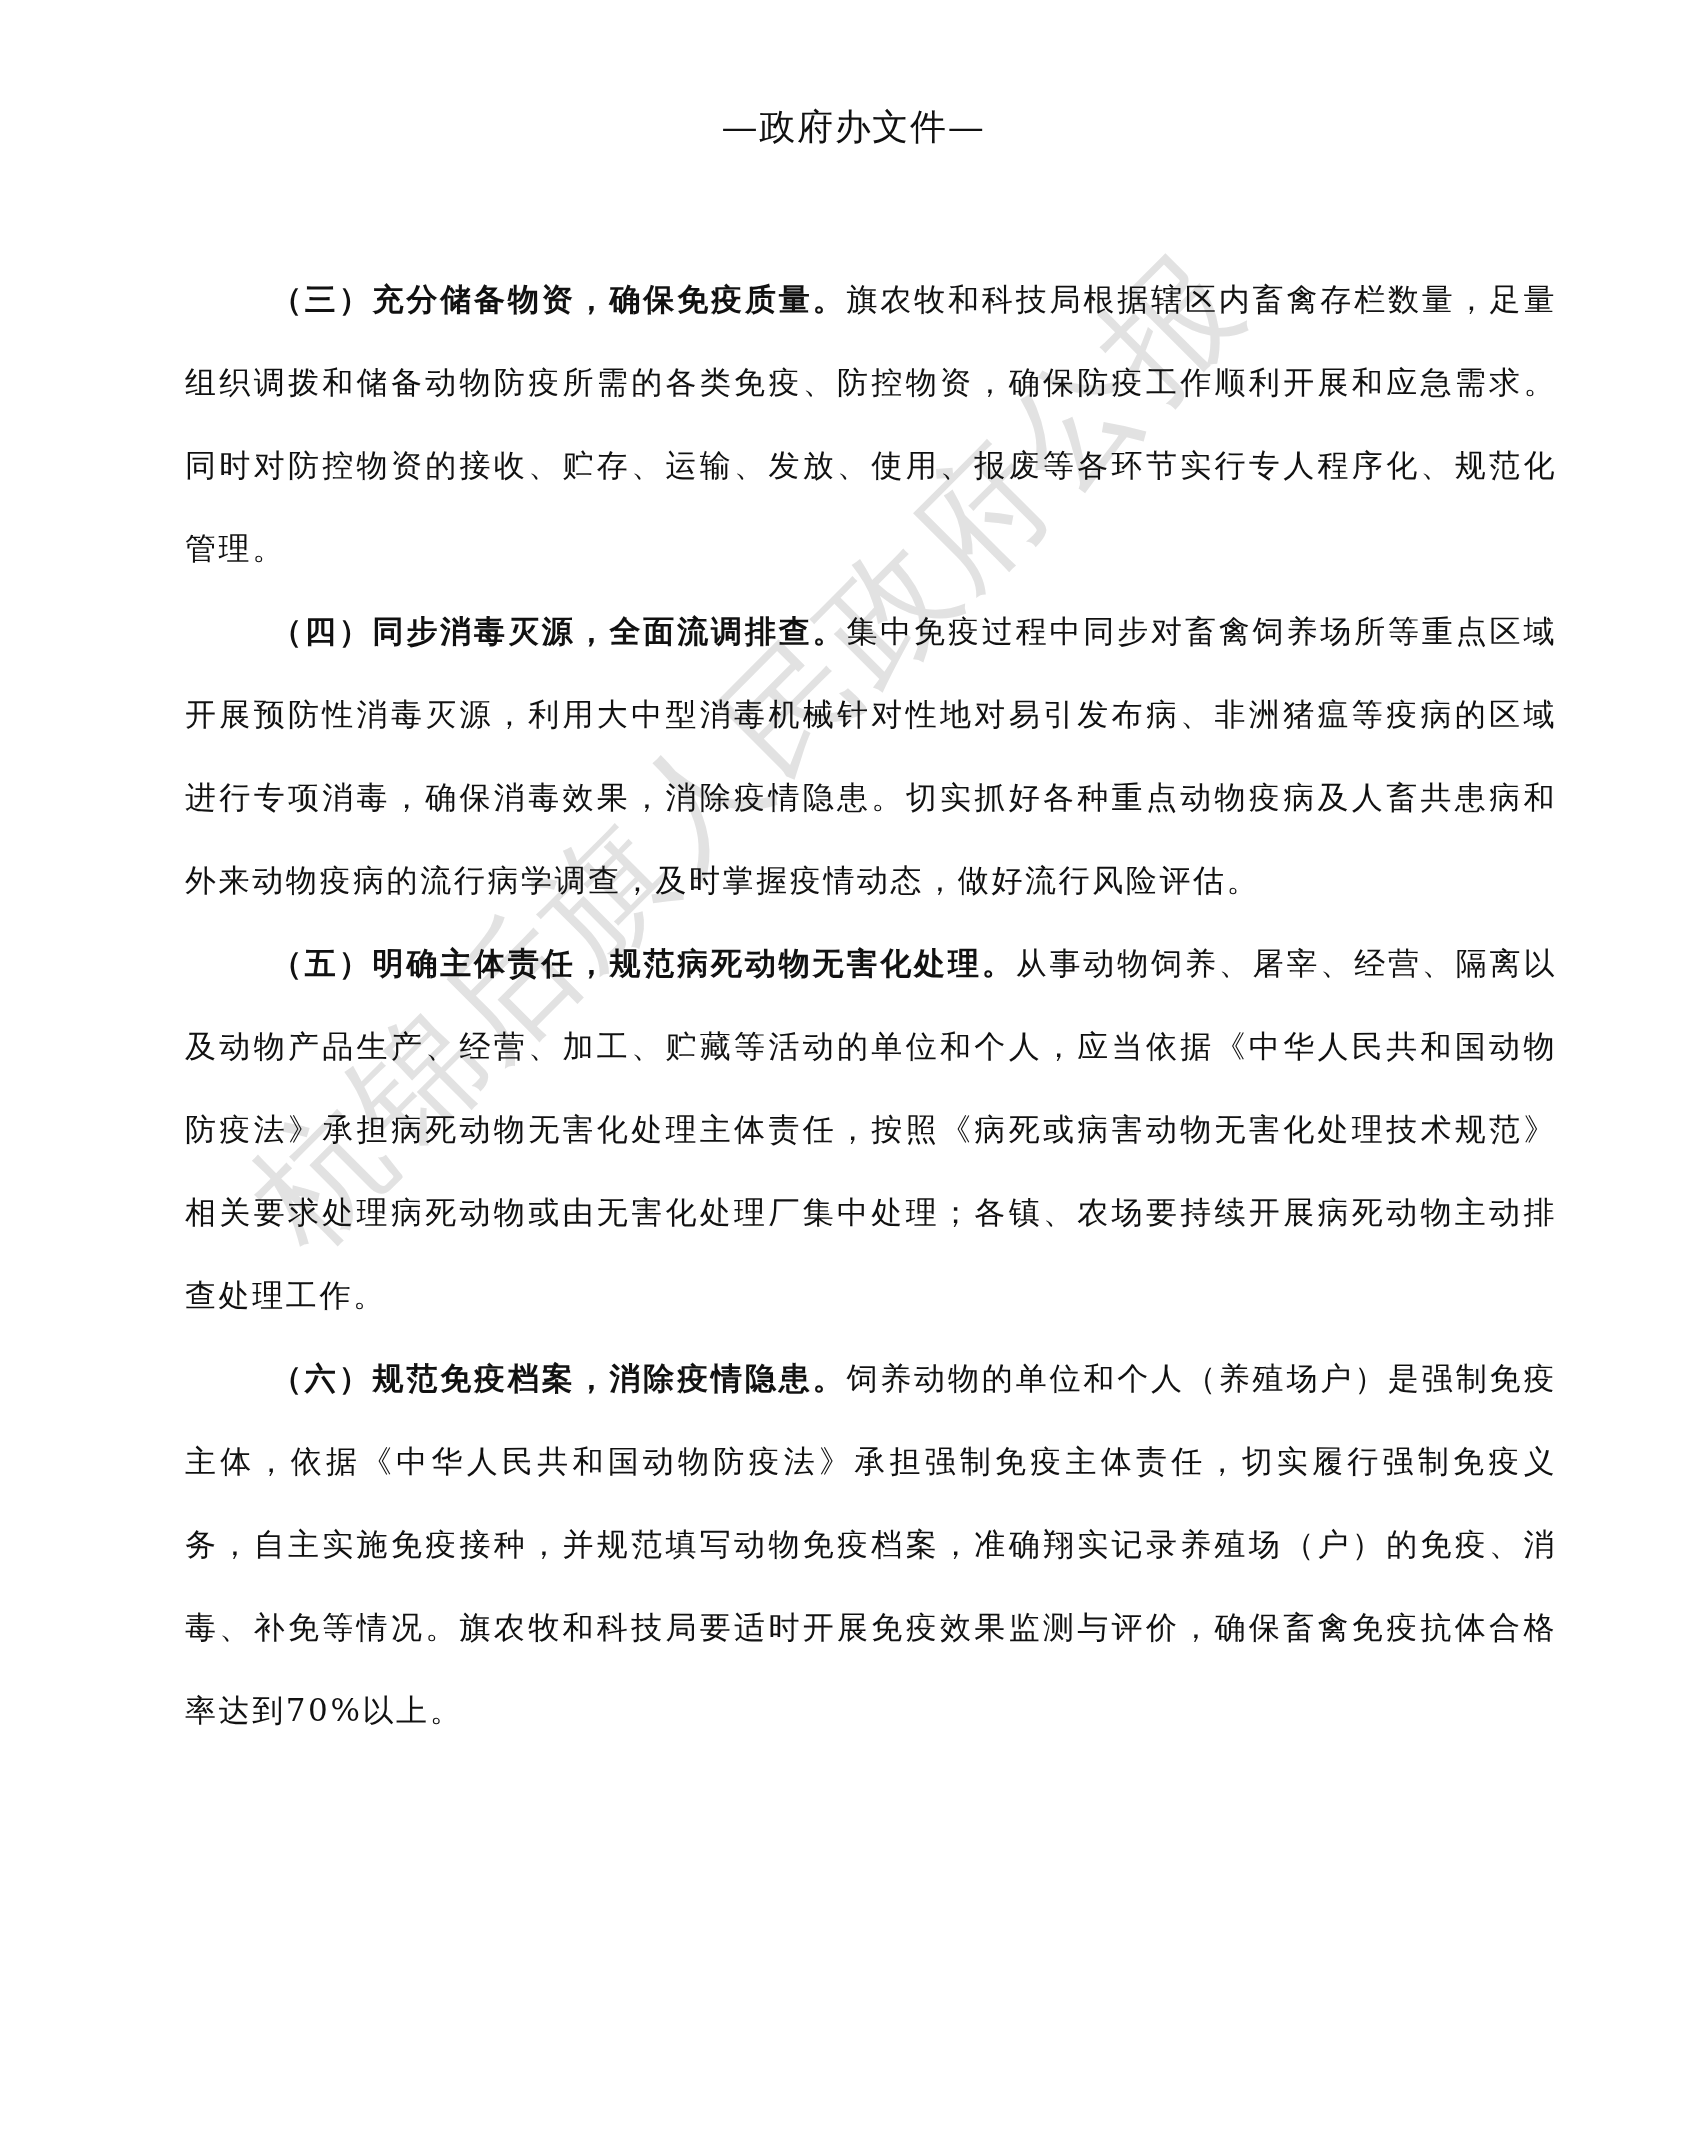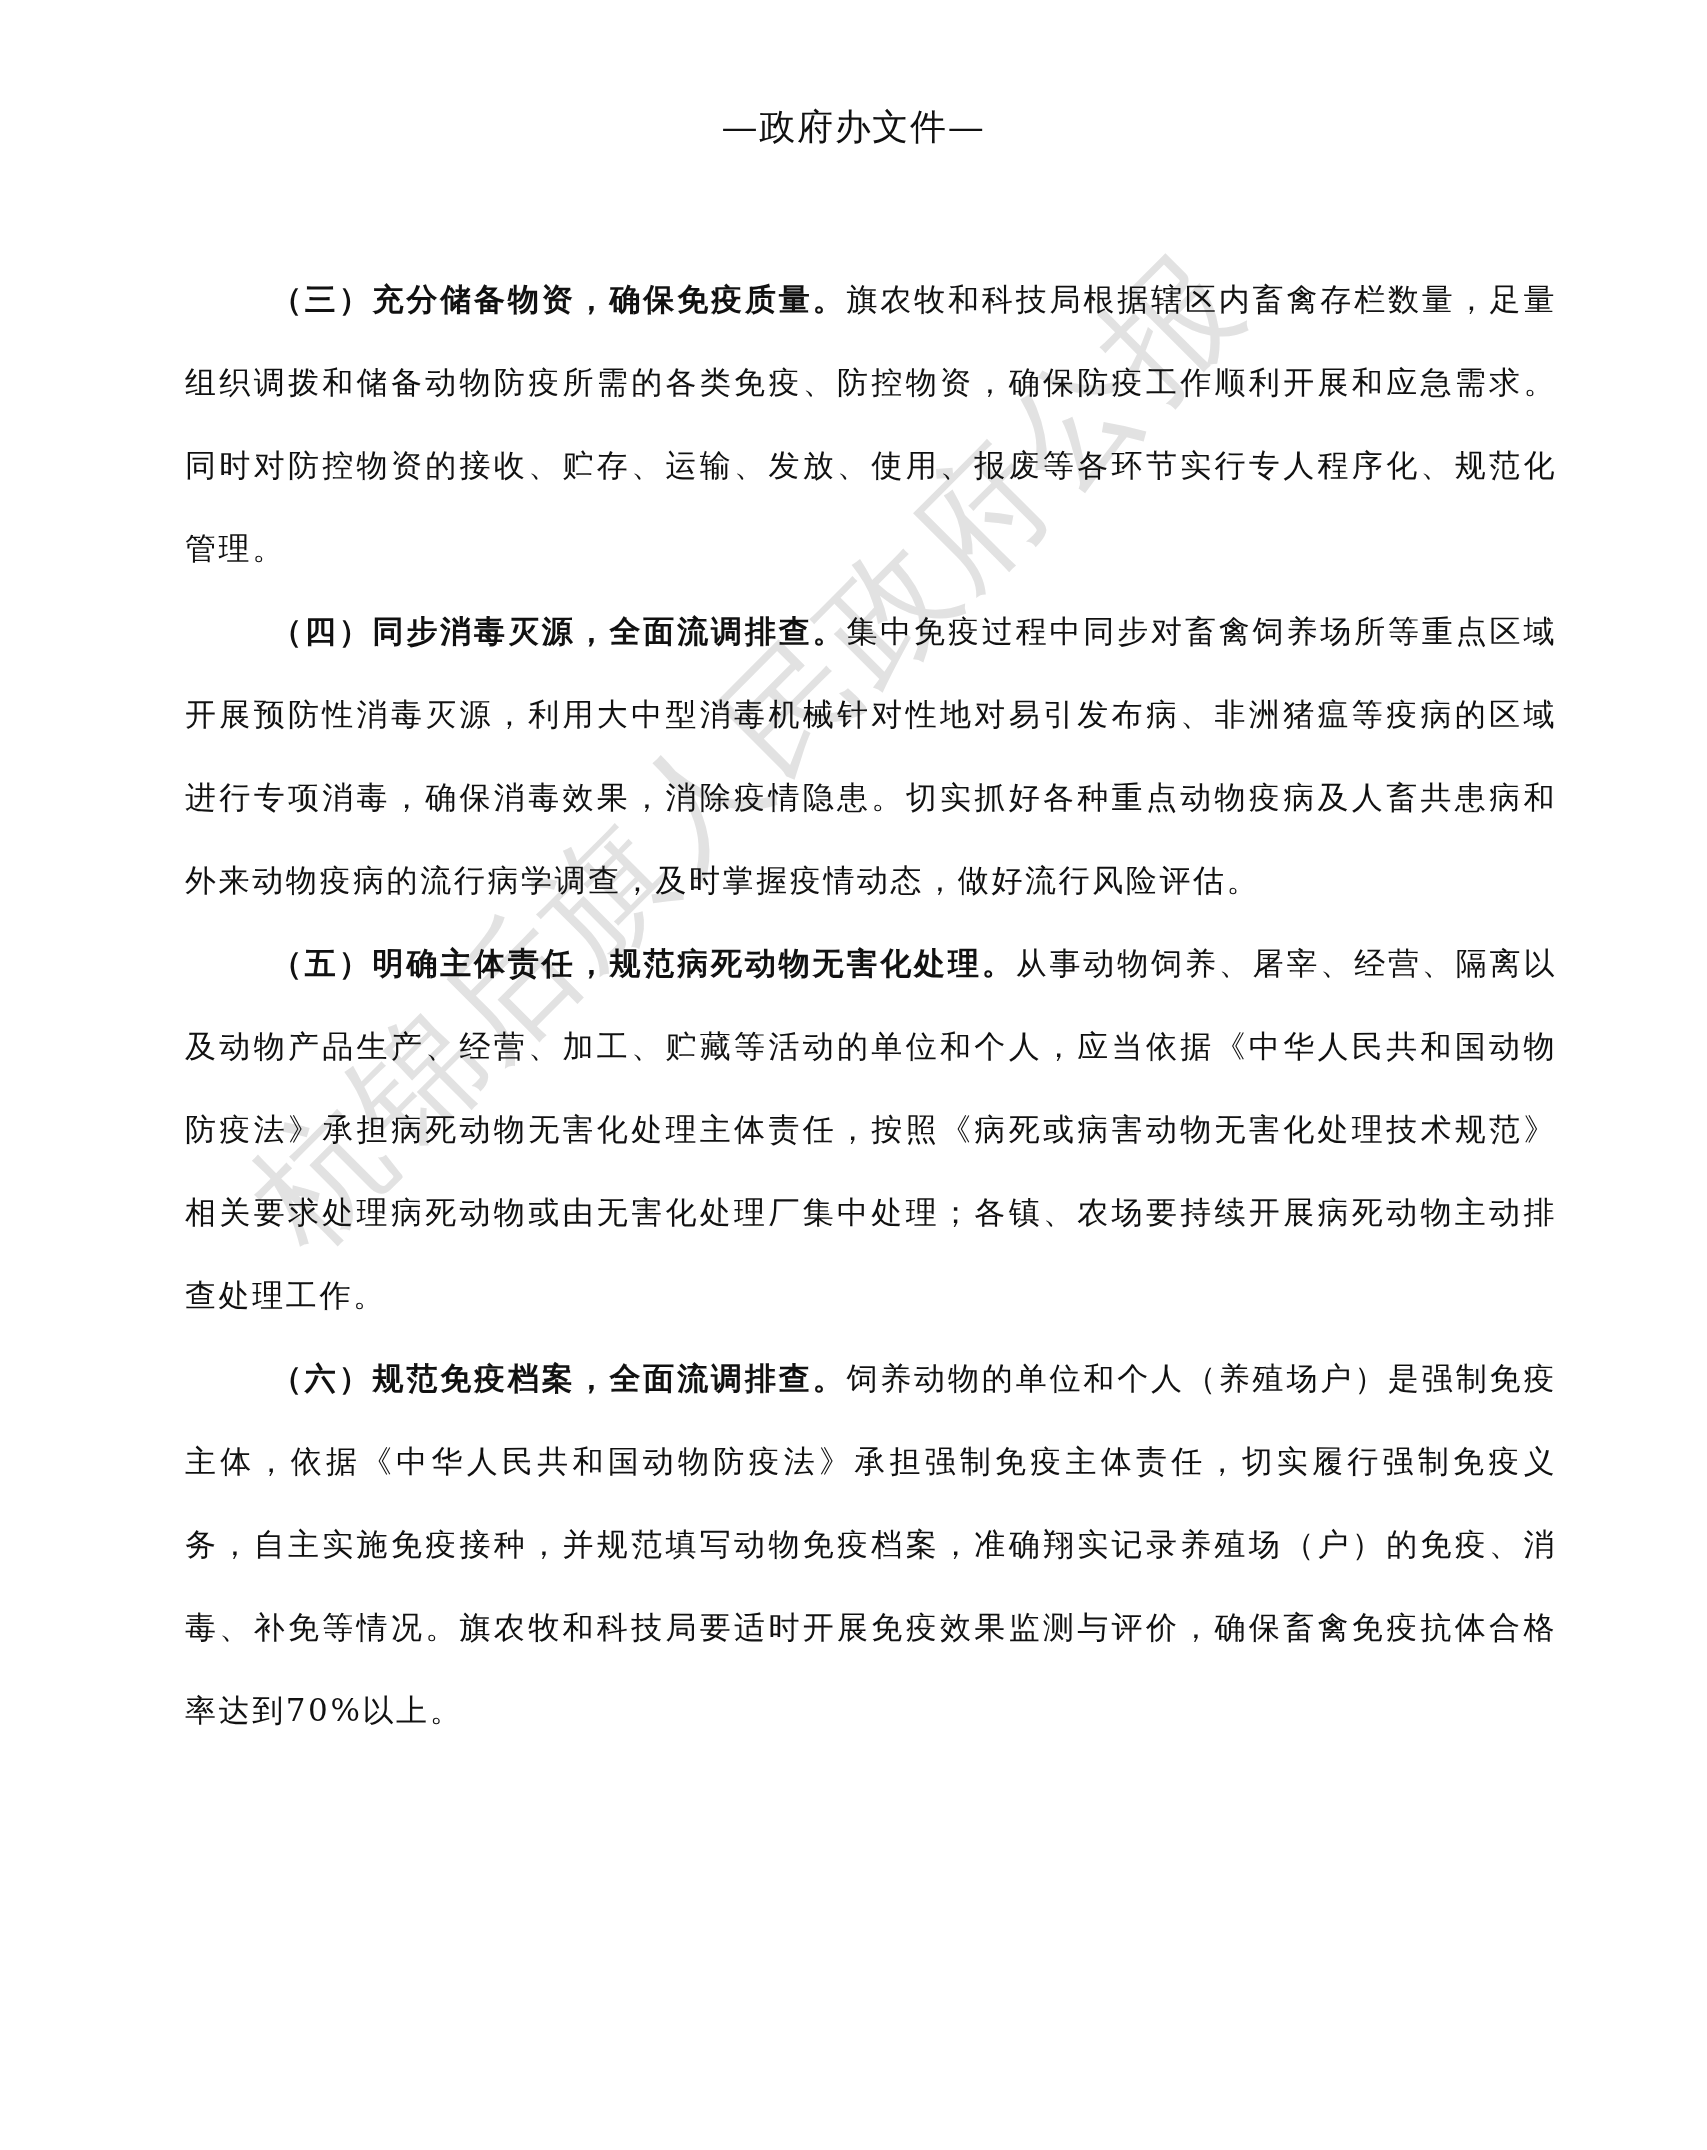--- a/index.html
+++ b/index.html
@@ -59,16 +59,16 @@
 <body>
 
 <div class="header">—政府办文件—</div>
 
 <div class="watermark">杭锦后旗人民政府公报</div>
 
 <div class="content">
   <p class="para"><span class="lead">（三）充分储备物资，确保免疫质量。</span><span>旗农牧和科技局根据辖区内畜禽存栏数量，足量组织调拨和储备动物防疫所需的各类免疫、防控物资，确保防疫工作顺利开展和应急需求。同时对防控物资的接收、贮存、运输、发放、使用、报废等各环节实行专人程序化、规范化管理。</span></p>
   <p class="para"><span class="lead">（四）同步消毒灭源，全面流调排查。</span><span>集中免疫过程中同步对畜禽饲养场所等重点区域开展预防性消毒灭源，利用大中型消毒机械针对性地对易引发布病、非洲猪瘟等疫病的区域进行专项消毒，确保消毒效果，消除疫情隐患。切实抓好各种重点动物疫病及人畜共患病和外来动物疫病的流行病学调查，及时掌握疫情动态，做好流行风险评估。</span></p>
   <p class="para"><span class="lead">（五）明确主体责任，规范病死动物无害化处理。</span><span>从事动物饲养、屠宰、经营、隔离以及动物产品生产、经营、加工、贮藏等活动的单位和个人，应当依据《中华人民共和国动物防疫法》承担病死动物无害化处理主体责任，按照《病死或病害动物无害化处理技术规范》相关要求处理病死动物或由无害化处理厂集中处理；各镇、农场要持续开展病死动物主动排查处理工作。</span></p>
-  <p class="para"><span class="lead">（六）规范免疫档案，全面流调排查。</span><span>饲养动物的单位和个人（养殖场户）是强制免疫主体，依据《中华人民共和国动物防疫法》承担强制免疫主体责任，切实履行强制免疫义务，自主实施免疫接种，并规范填写动物免疫档案，准确翔实记录养殖场（户）的免疫、消毒、补免等情况。旗农牧和科技局要适时开展免疫效果监测与评价，确保畜禽免疫抗体合格率达到70%以上。</span></p>
+  <p class="para"><span class="lead">（六）规范免疫档案，消除疫情隐患。</span><span>饲养动物的单位和个人（养殖场户）是强制免疫主体，依据《中华人民共和国动物防疫法》承担强制免疫主体责任，切实履行强制免疫义务，自主实施免疫接种，并规范填写动物免疫档案，准确翔实记录养殖场（户）的免疫、消毒、补免等情况。旗农牧和科技局要适时开展免疫效果监测与评价，确保畜禽免疫抗体合格率达到70%以上。</span></p>
 
 </div>
 
 
 </body></html>

